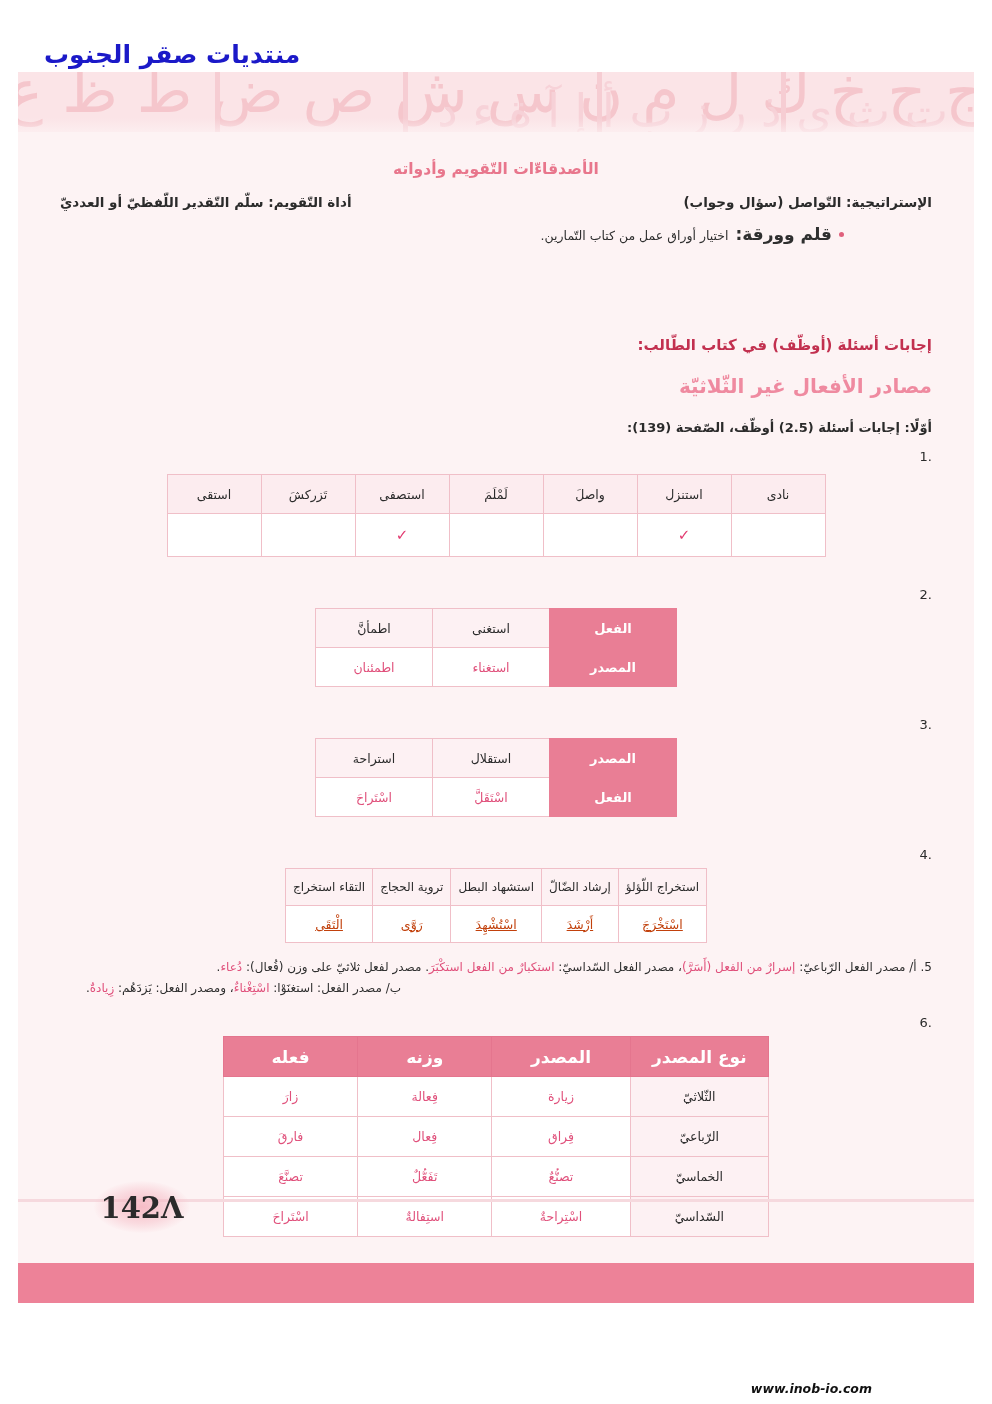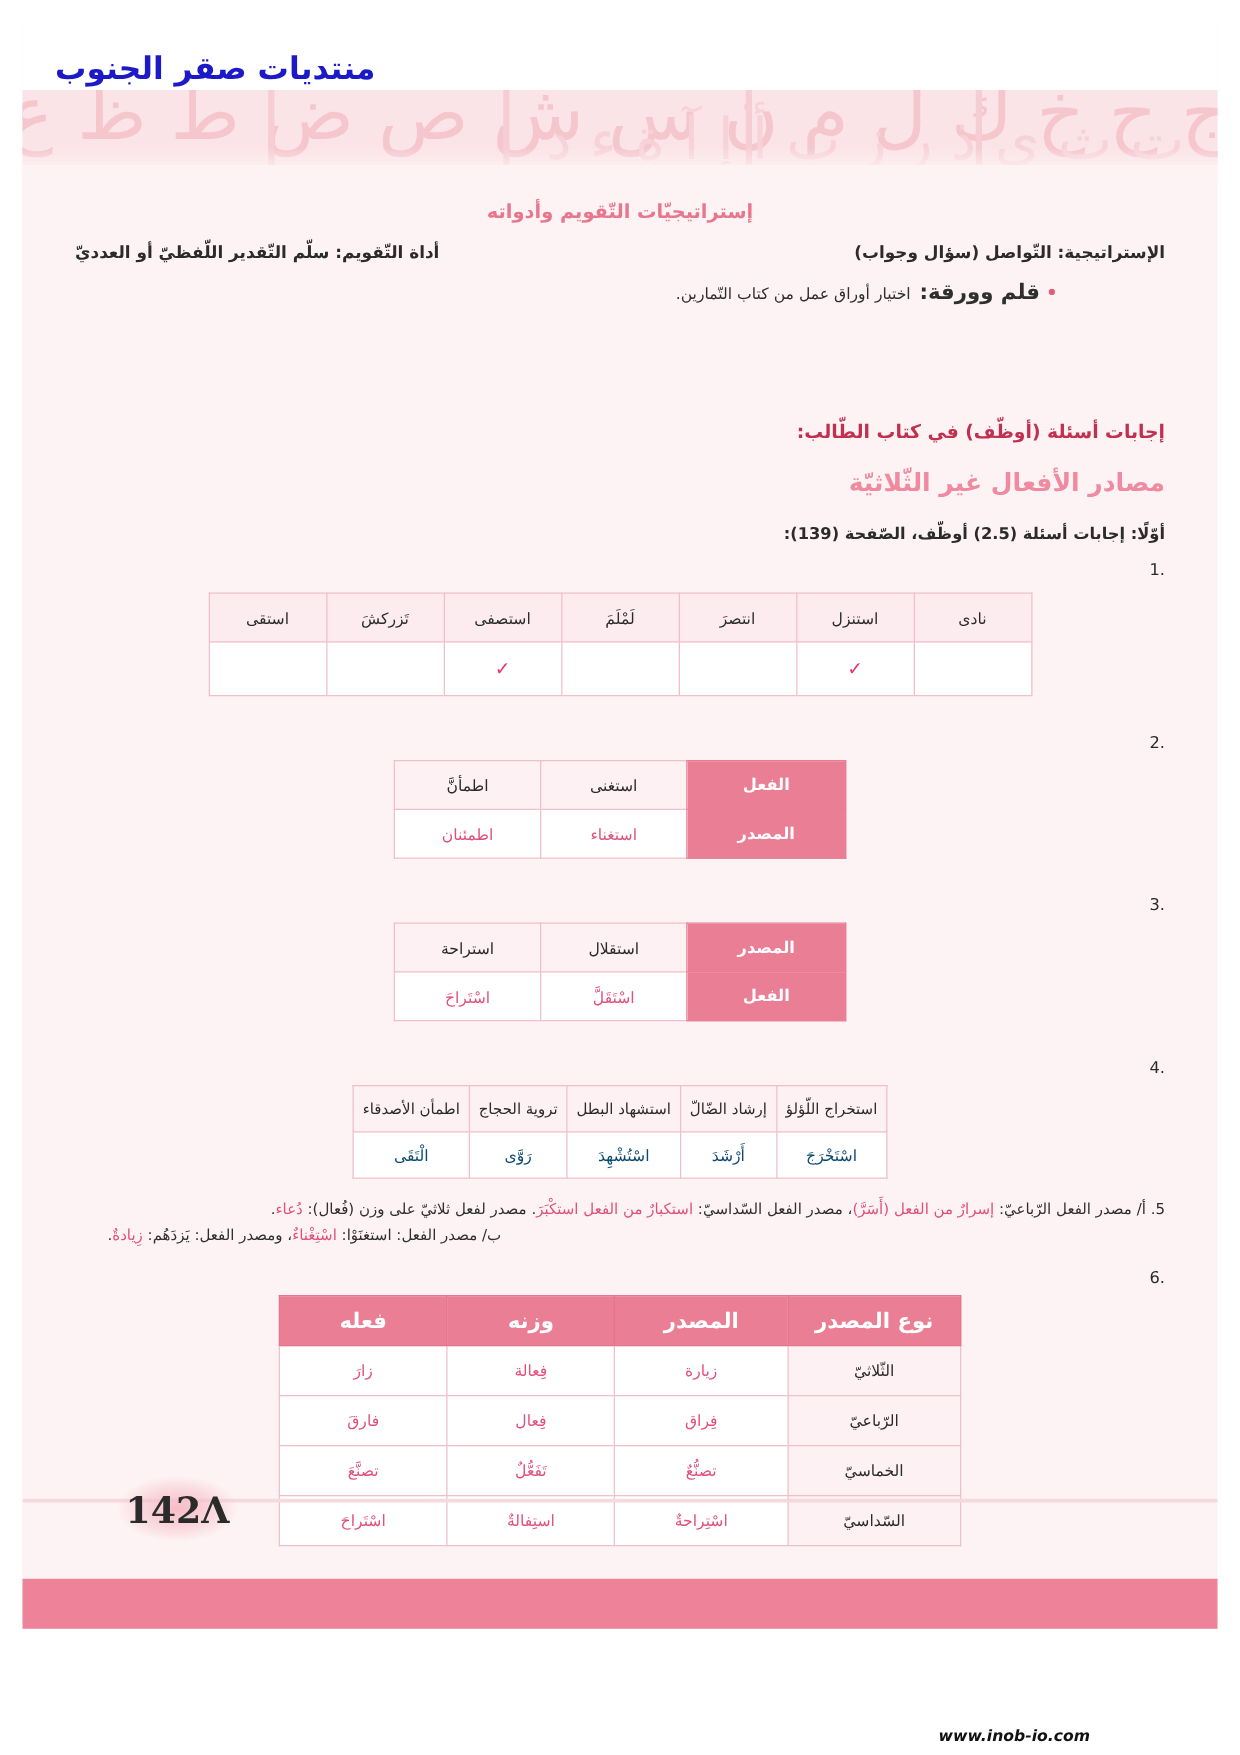--- a/index.html
+++ b/index.html
@@ -233,21 +233,21 @@
     font-size: 13px;
   }
   table.lbl-table td.val { width: 100px; }
   table.lbl-table tr.top td { background: #fdf1f3; }
   table.lbl-table tr.top td.label { background: #e97e95; }
   table.lbl-table td.pink-text { color: #e0507b; }
 
   
   #table-4 td { height: 26px; padding: 5px 7px; }
   #table-4 tr.hdr td { background: #fdf1f3; font-size: 12px; }
-  #table-4 tr.vals td { color: #0c4a6e; font-size: 12.5px; }
+  #table-4 tr.vals td { color: #c2410c; font-size: 12.5px; text-decoration: underline; }
 
   
   .para-5 {
     font-size: 12px;
     color: #2f2f2f;
     line-height: 1.75;
     text-align: right;
     direction: rtl;
     margin: 0;
   }
@@ -356,21 +356,21 @@
       <div class="glyph-row row2">ت ث ى ذ ر ز ب أ إ آ ة ء د</div>
       <div class="vbar" style="right:188px;"></div>
       <div class="vbar" style="right:372px;"></div>
       <div class="vbar" style="right:566px;"></div>
       <div class="vbar" style="right:754px;"></div>
     </div>
     <div id="ornament-fade"></div>
 
     <div id="content">
 
-      <div class="heading-pink">إستراتيجيّات التّقويم وأدواته</div>
+      <div class="heading-pink">الأصدقاءّات التّقويم وأدواته</div>
 
       <div class="strategy-row">
         <span class="cell-right">الإستراتيجية: التّواصل (سؤال وجواب)</span>
         <span class="cell-left">أداة التّقويم: سلّم التّقدير اللّفظيّ أو العدديّ</span>
       </div>
 
       <div class="bullet-line">
         <span class="bullet-dot"></span>
         <span class="bold">قلم وورقة:</span>
         <span>اختيار أوراق عمل من كتاب التّمارين.</span>
@@ -382,21 +382,21 @@
       <div class="subsection-title">مصادر الأفعال غير الثّلاثيّة</div>
       <div class="firstly-line">أوّلًا: إجابات أسئلة (2.5) أوظّف، الصّفحة (139):</div>
 
       <div class="q-marker">1.</div>
       <div class="tbl-wrap center-1">
         <table class="grid" id="table-1">
           <tbody>
             <tr class="hdr-tint" id="t1-headers">
                 <td>نادى</td>
                 <td>استنزل</td>
-                <td>انتصرَ</td>
+                <td>واصلَ</td>
                 <td>لَمْلَمَ</td>
                 <td>استصفى</td>
                 <td>تَزركشَ</td>
                 <td>استقى</td>
               </tr>
             <tr class="answers" id="t1-answers">
                 <td></td>
                 <td><span class="check">✓</span></td>
                 <td></td>
                 <td></td>
@@ -452,21 +452,21 @@
 
       <div class="q-marker">4.</div>
       <div class="tbl-wrap">
         <table class="grid" id="table-4">
           <tbody>
             <tr class="hdr" id="t4-headers">
                 <td>استخراج اللّؤلؤ</td>
                 <td>إرشاد الضّالّ</td>
                 <td>استشهاد البطل</td>
                 <td>تروية الحجاج</td>
-                <td>اطمأن الأصدقاء</td>
+                <td>التقاء استخراج</td>
               </tr>
             <tr class="vals" id="t4-values">
                 <td>اسْتَخْرَجَ</td>
                 <td>أَرْشَدَ</td>
                 <td>اسْتُشْهِدَ</td>
                 <td>رَوَّى</td>
                 <td>الْتَقَى</td>
               </tr>
           </tbody>
         </table>

